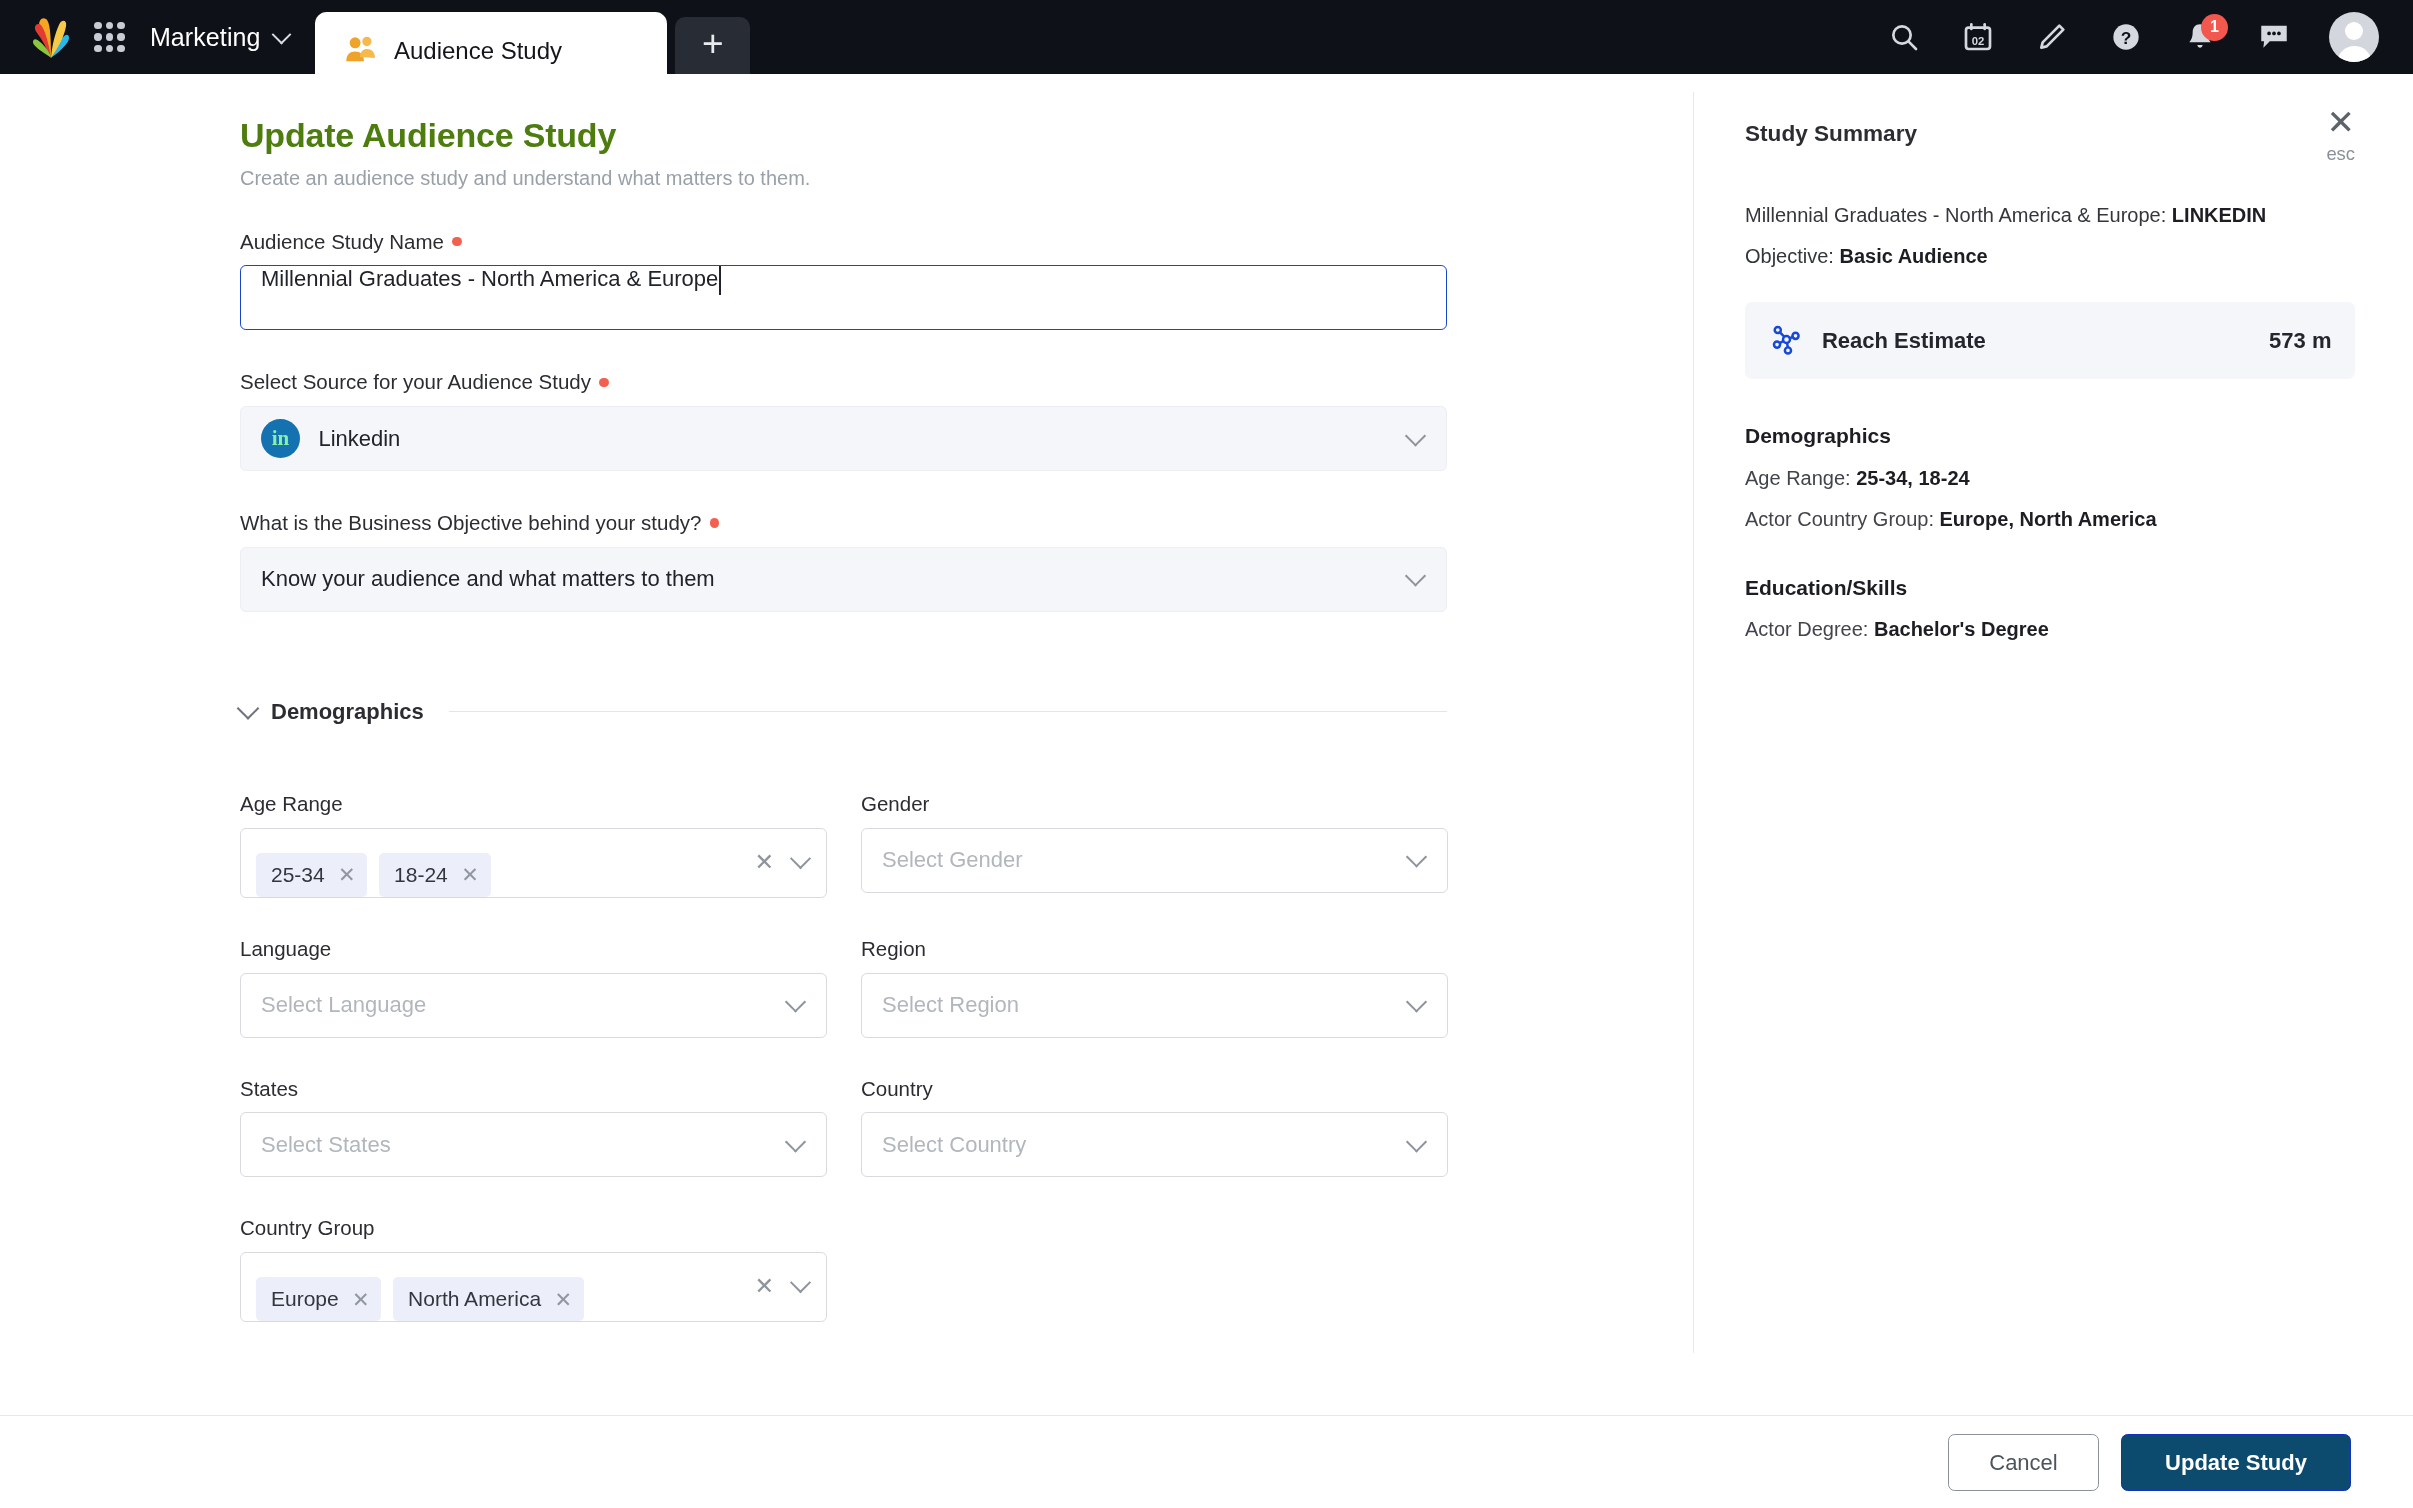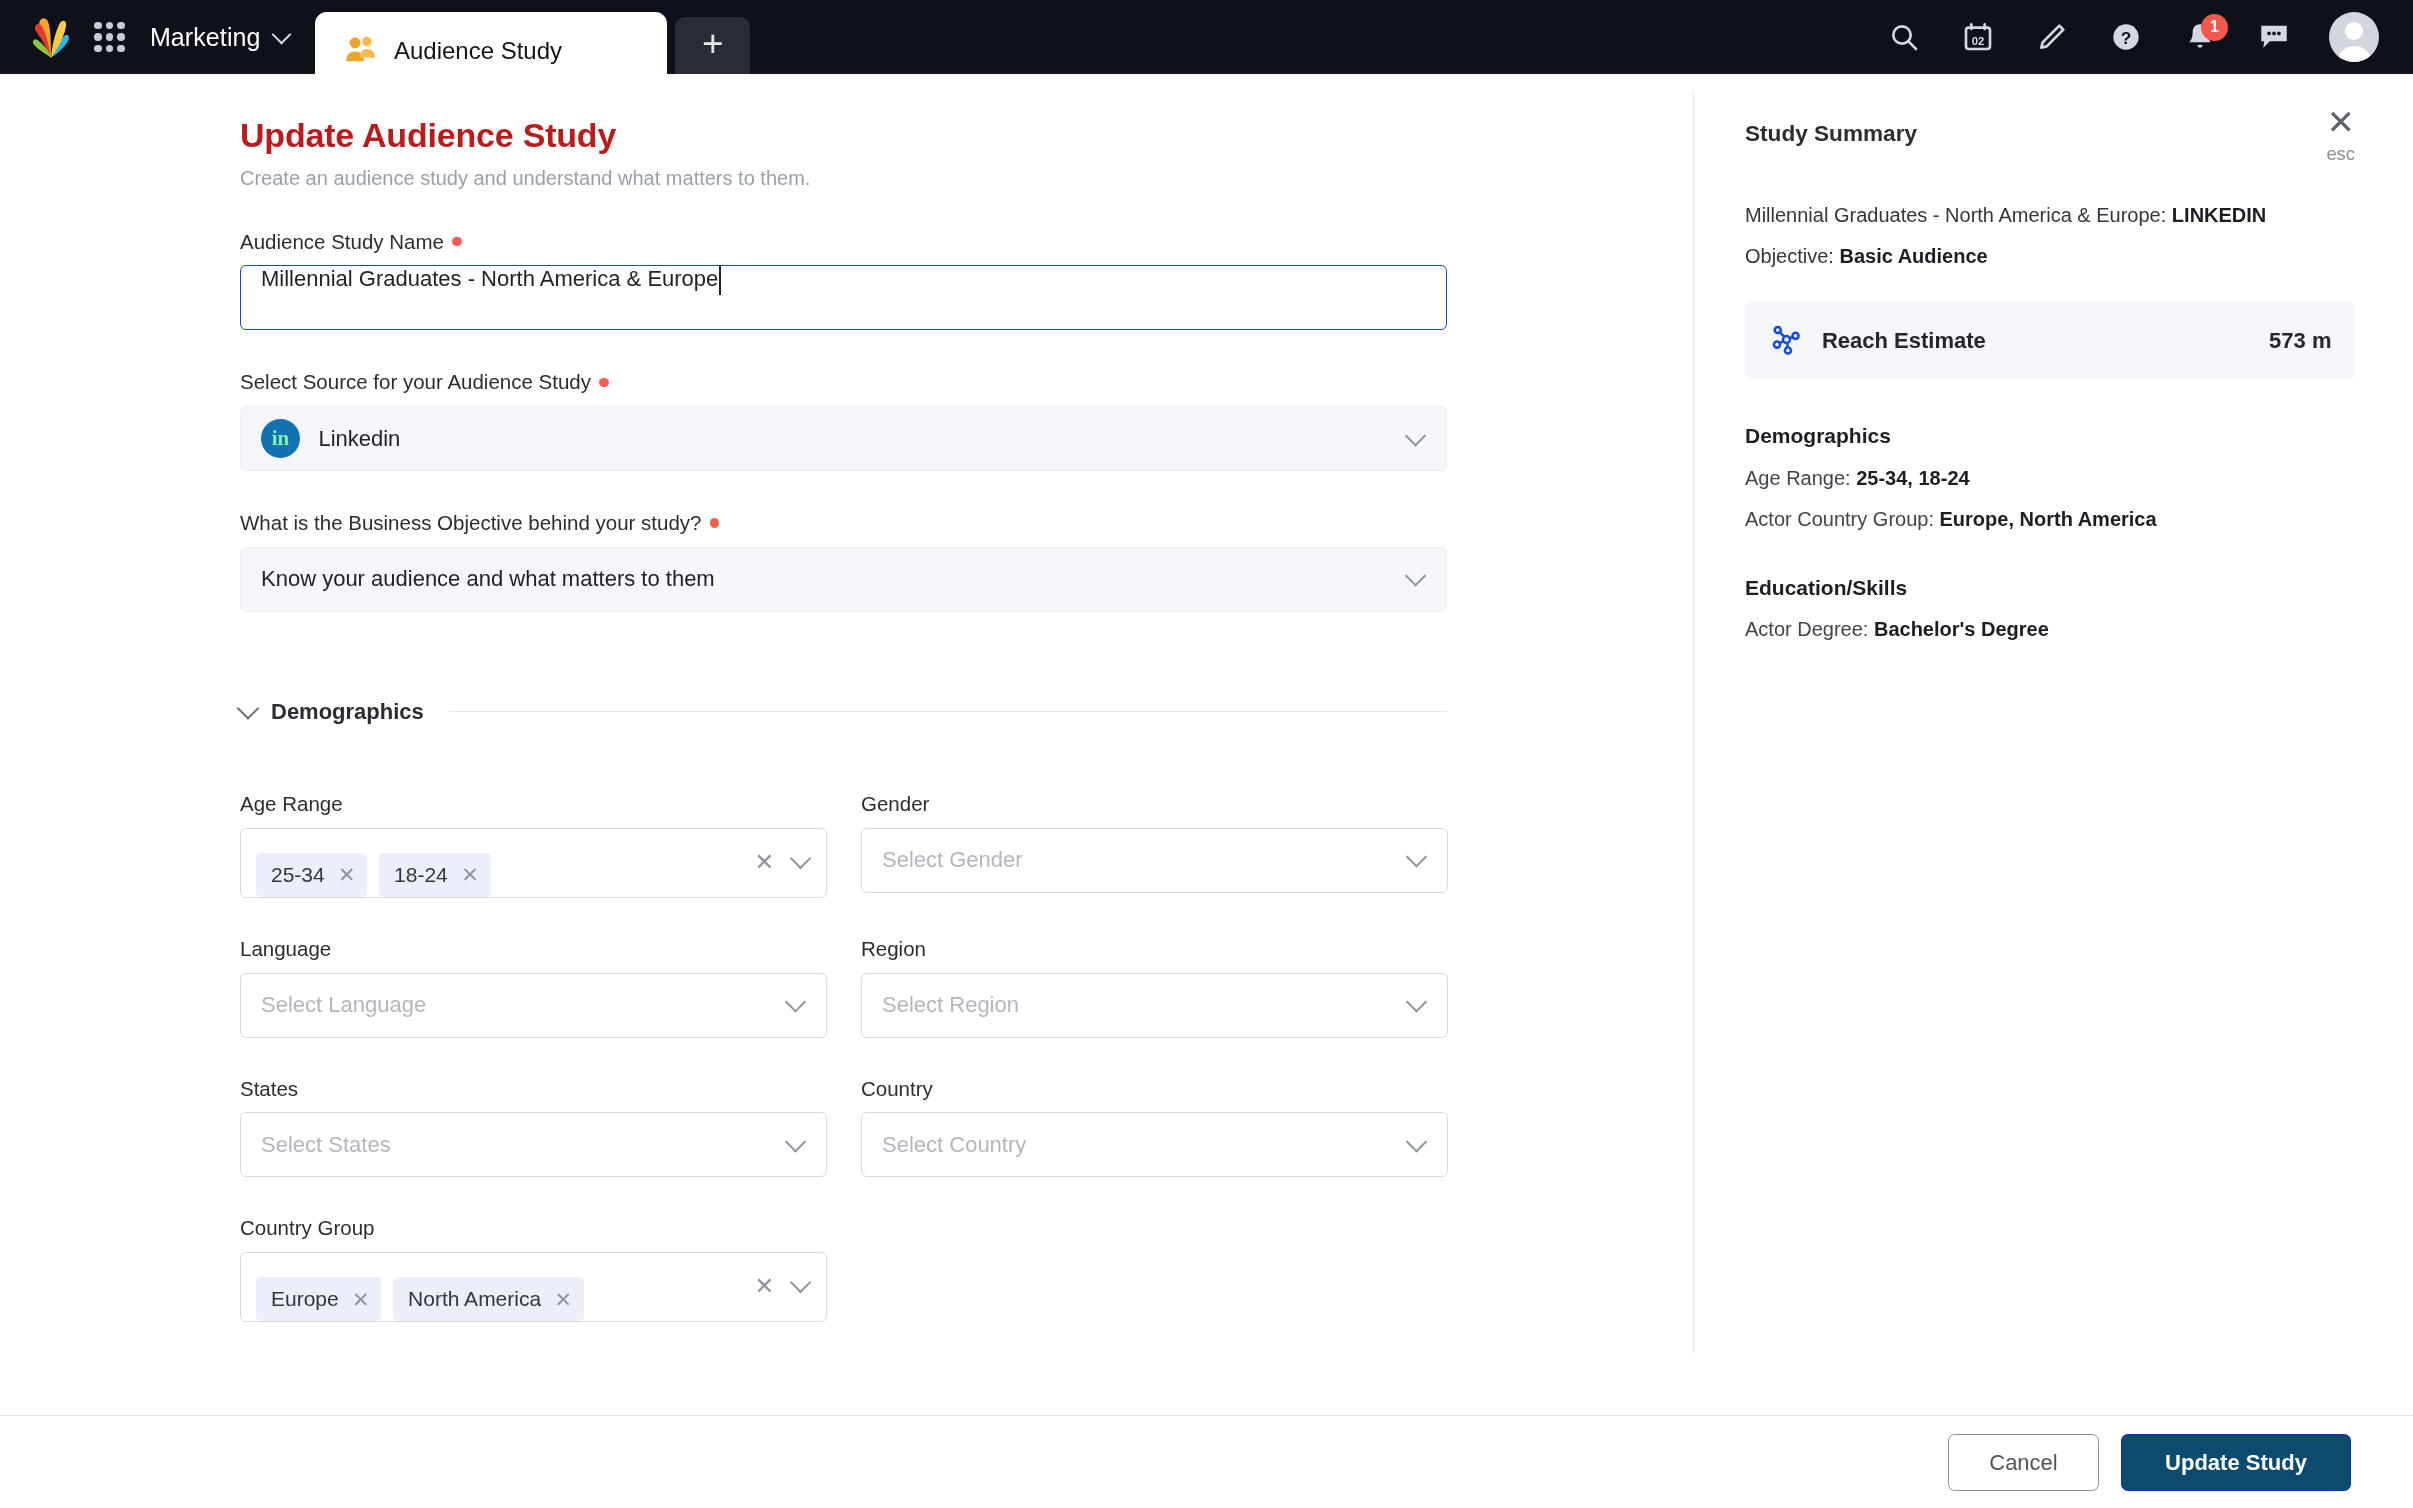--- a/index.html
+++ b/index.html
@@ -70,21 +70,21 @@
 
   
   .body-wrap { position: absolute; top: 74px; left: 0; width: 2413px; height: 1435px; background:#fff; }
 
   .left-pane {
     position: absolute; left: 0; top: 0; width: 1693px; height: 1351px;
     overflow: hidden;
   }
   .inner { padding: 42px 0 0 240px; }
 
-  .page-title { font-size: 34px; font-weight: 700; color: #b91c1c; letter-spacing: -0.2px; }
+  .page-title { font-size: 34px; font-weight: 700; color: #4d7c0f; letter-spacing: -0.2px; }
   .page-sub { font-size: 20px; color: #9aa0a8; margin-top: 11.7px; }
 
   .field { margin-top: 40px; width: 1207px; }
   .flabel { font-size: 20.5px; color: #2b2d33; display: flex; align-items: center; gap: 8.4px; }
   .req { width: 9.2px; height: 9.2px; border-radius: 50%; background: #f2614f; display: inline-block; }
 
   .input-box {
     margin-top: 11.7px; height: 65px; border: 1.7px solid #1a46c9; border-radius: 5.9px;
     display: flex; align-items: flex-start; padding: 0 20px; background: #fff;
   }

